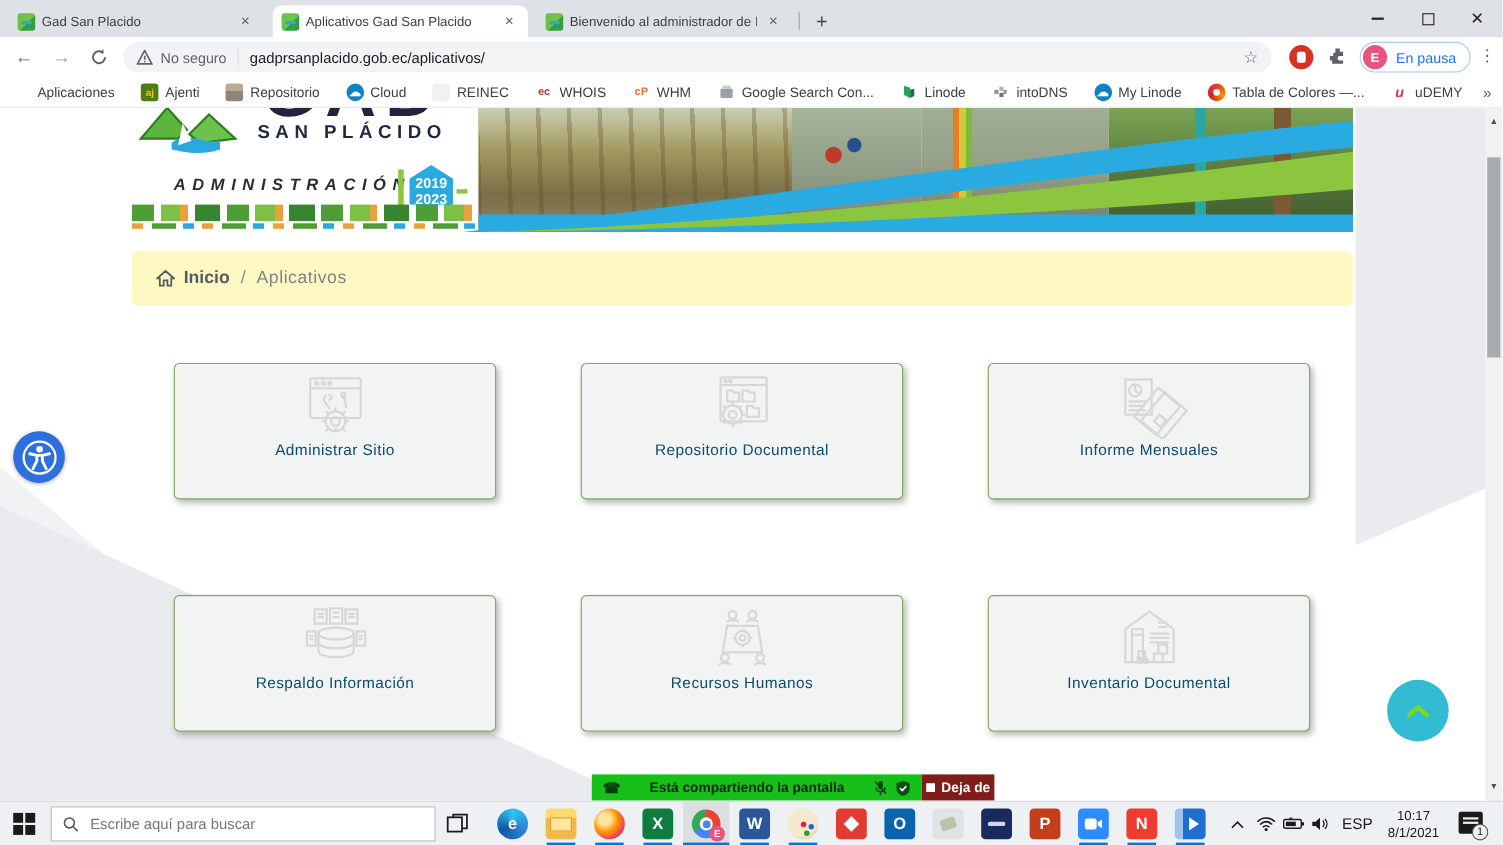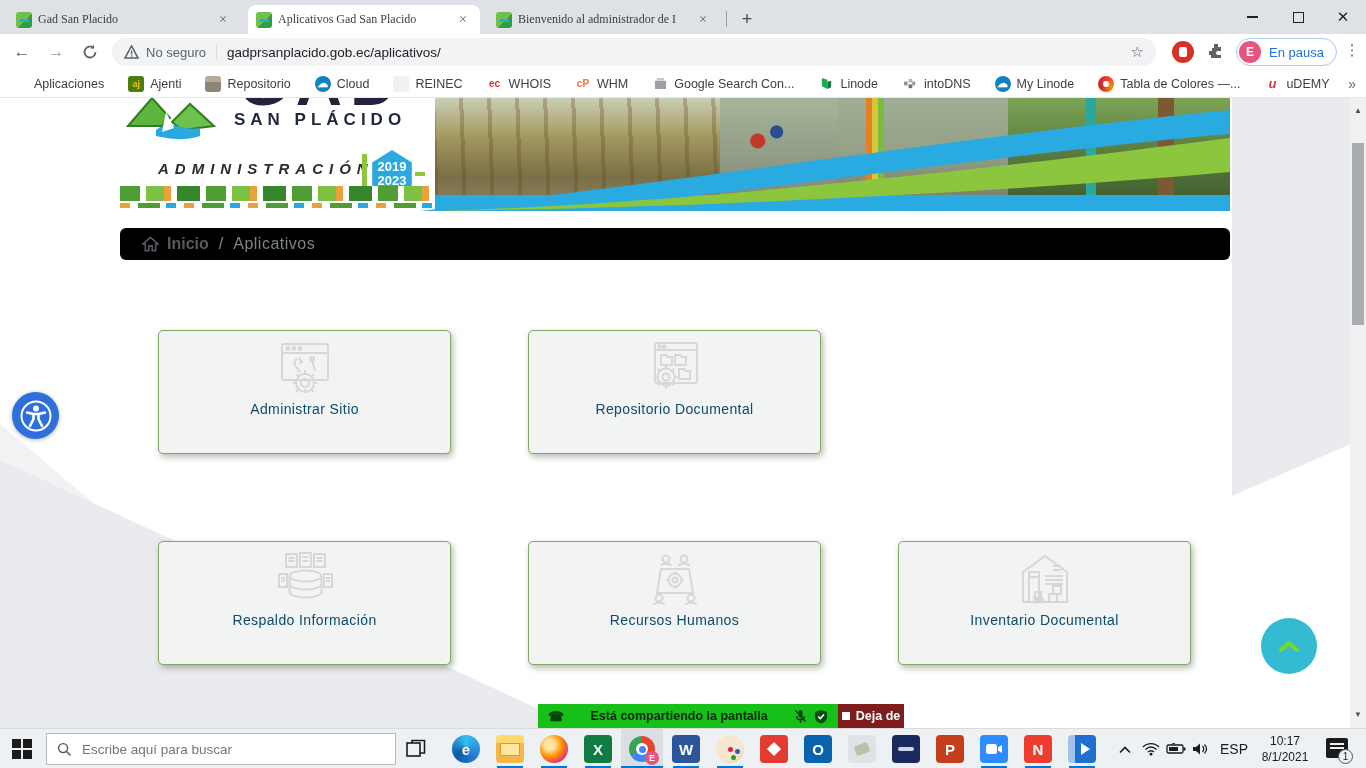--- a/index.html
+++ b/index.html
@@ -1,20 +1,20 @@
 <!DOCTYPE html>
 <html><head>
 <meta charset="utf-8">
 <style>
   * { margin:0; padding:0; box-sizing:border-box; }
   html,body { width:1366px; height:768px; overflow:hidden; font-family:"Liberation Sans",sans-serif; background:#fff; }
 
   
   .tabstrip { position:absolute; left:0; top:0; width:1366px; height:34px; background:#dee1e6; }
-  .tab { position:absolute; top:5px; height:29px; width:232px; display:flex; align-items:center; padding:0 8px; cursor:default;font-family:Liberation Serif, serif; }
+  .tab { position:absolute; top:5px; height:29px; width:232px; display:flex; align-items:center; padding:0 8px; cursor:default; }
   .tab.active { background:#fff; border-radius:8px 8px 0 0; }
   .tab .favicon { width:16px; height:16px; border-radius:3px; flex:0 0 16px;
     background:linear-gradient(135deg,#6cc24a 0 55%,#2f9e44 55%); position:relative; }
   .tab .favicon:after{ content:""; position:absolute; left:3px; top:7px; width:10px; height:3px; background:#2aa9e0; border-radius:2px;}
   .tab .ttl { flex:1; font-size:12px; color:#3c4043; white-space:nowrap; overflow:hidden; margin:0 6px; }
   .tab .cls { font-size:14px; color:#5f6368; width:18px; height:18px; line-height:17px; text-align:center; border-radius:50%; }
   .tabsep { position:absolute; top:11px; width:1px; height:16px; background:#9aa0a6; }
   .newtab { position:absolute; left:734px; top:7px; width:26px; height:26px; font-size:18px; color:#45484d; text-align:center; line-height:25px; border-radius:50%; }
   .wctrl { position:absolute; top:0; height:34px; width:46px; display:flex; align-items:center; justify-content:center; }
   .wc-min:before { content:""; width:11px; height:1.5px; background:#222; }
@@ -52,21 +52,21 @@
     clip-path:polygon(50% 0,95% 26%,95% 74%,50% 100%,5% 74%,5% 26%);
     display:flex; flex-direction:column; align-items:center; justify-content:center; color:#fff; font-weight:bold; font-size:13px; line-height:14px; }
   .hexbar { position:absolute; left:242px; top:56px; width:5px; height:38px; background:#8cc63e; }
   .hextail { position:absolute; left:295px; top:74px; width:10px; height:4px; background:#8cc63e; }
   .pixstrip { position:absolute; left:0; top:88px; width:312px; height:15px;
     background:repeating-linear-gradient(90deg,#4f9e35 0 20px,#fff 20px 26px,#7cc144 26px 44px,#e8a13c 44px 51px,#fff 51px 57px,#35862c 57px 80px,#fff 80px 86px); }
   .pixstrip2 { position:absolute; left:0; top:105px; width:312px; height:5px;
     background:repeating-linear-gradient(90deg,#e8a13c 0 10px,#fff 10px 18px,#4f9e35 18px 40px,#fff 40px 46px,#2aa9e0 46px 56px,#fff 56px 64px); }
   .photo { position:absolute; top:0; height:113px; }
 
-  .breadcrumb { position:absolute; left:120px; top:130px; width:1110px; height:32px; background:#000000; border-radius:6px; display:flex; align-items:center; padding-left:22px; }
+  .breadcrumb { position:absolute; left:120px; top:130px; width:1110px; height:50px; background:#fef9c3; border-radius:6px; display:flex; align-items:center; padding-left:22px; }
   .bc-home { font-size:16px; color:#555b60; font-weight:bold; margin-left:8px; }
   .bc-sep { font-size:16px; color:#858b90; margin:0 10px; }
   .bc-cur { font-size:16px; color:#7d8488; letter-spacing:.5px; }
 
   .card { position:absolute; width:293px; height:124px; background:#f2f4f3; border:1px solid #83a765; border-radius:5px;
     box-shadow:2px 3px 6px rgba(40,60,30,.35); display:flex; flex-direction:column; align-items:center; cursor:pointer; }
   .card svg { margin-top:8px; }
   .card .clabel { font-size:14px; color:#0c4a6e; letter-spacing:.4px; margin-top:2px; }
   .lineart { stroke:#d5d8d6; stroke-width:2; fill:none; }
 
@@ -325,20 +325,34 @@
       <rect x="16" y="4" width="42" height="40" rx="2"></rect>
         <line x1="16" y1="11" x2="58" y2="11"></line>
       <circle cx="20.5" cy="7.5" r="1.2"></circle>
         <circle cx="25" cy="7.5" r="1.2"></circle>
       <path d="M22 16h5l1.5 2H33v8H22zM36 16h5l1.5 2H47v8H36zM40 30h5l1.5 2H51v8H40z"></path>
       <circle cx="27" cy="38" r="8.5"></circle>
         <circle cx="27" cy="38" r="3.5"></circle>
       <path d="M27 29.5v-3M27 49.5v-3M18.5 38h-3M38.5 38h-3M21 32l-2.2-2.2M33 44l2.2 2.2M33 32l2.2-2.2M21 44l-2.2 2.2"></path>
     </svg>
     <div class="clabel">Repositorio Documental</div>
+  </div>
+  <div class="card" style="left:898px;top:232px">
+    <svg width="72" height="60" viewBox="0 0 72 60" class="lineart">
+      <rect x="14" y="6" width="24" height="32"></rect>
+      <circle cx="23" cy="16" r="5.5"></circle>
+        <path d="M23 10.5V16l4 3.5"></path>
+      <line x1="17" y1="26" x2="33" y2="26"></line>
+        <line x1="17" y1="30" x2="30" y2="30"></line>
+        <line x1="17" y1="34" x2="33" y2="34"></line>
+      <rect x="30" y="18" width="26" height="34" transform="rotate(40 43 35)"></rect>
+      <rect x="36" y="22" width="26" height="34" transform="rotate(40 49 39)"></rect>
+      <path d="M45 38l6 5-5 6-6-5z"></path>
+    </svg>
+    <div class="clabel">Informe Mensuales</div>
   </div>
 
   <div class="card" style="left:158px;top:443px">
     <svg width="72" height="60" viewBox="0 0 72 60" class="lineart">
       <rect x="17" y="4" width="11" height="13"></rect>
         <line x1="19.5" y1="8" x2="25.5" y2="8"></line>
         <line x1="19.5" y1="11" x2="25.5" y2="11"></line>
       <rect x="31" y="3" width="11" height="14"></rect>
         <line x1="33.5" y1="7" x2="39.5" y2="7"></line>
         <line x1="33.5" y1="11" x2="39.5" y2="11"></line>

